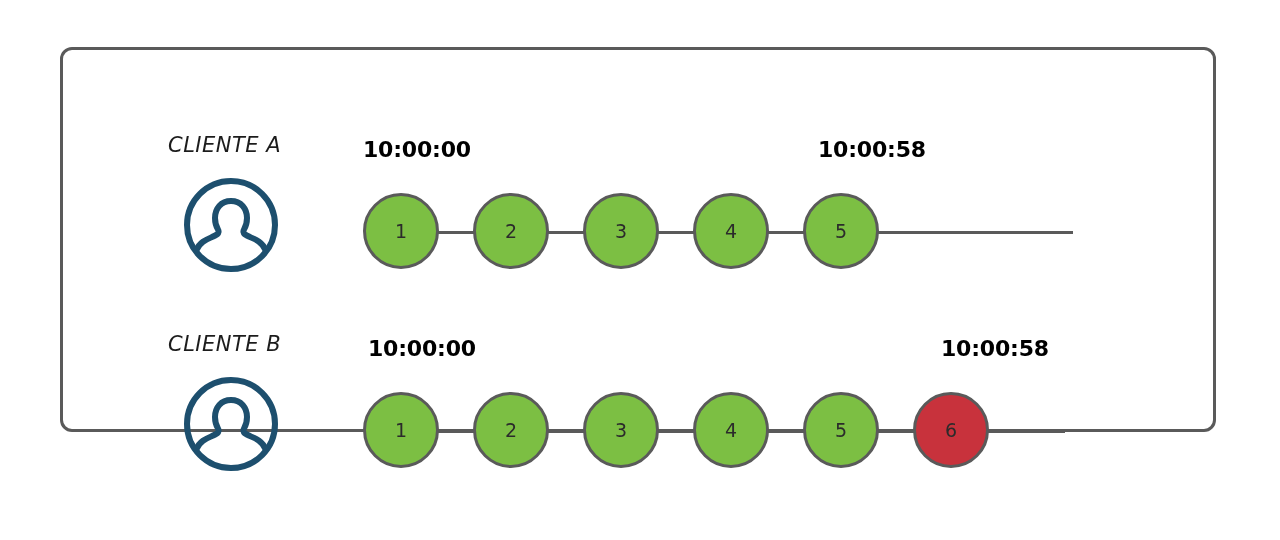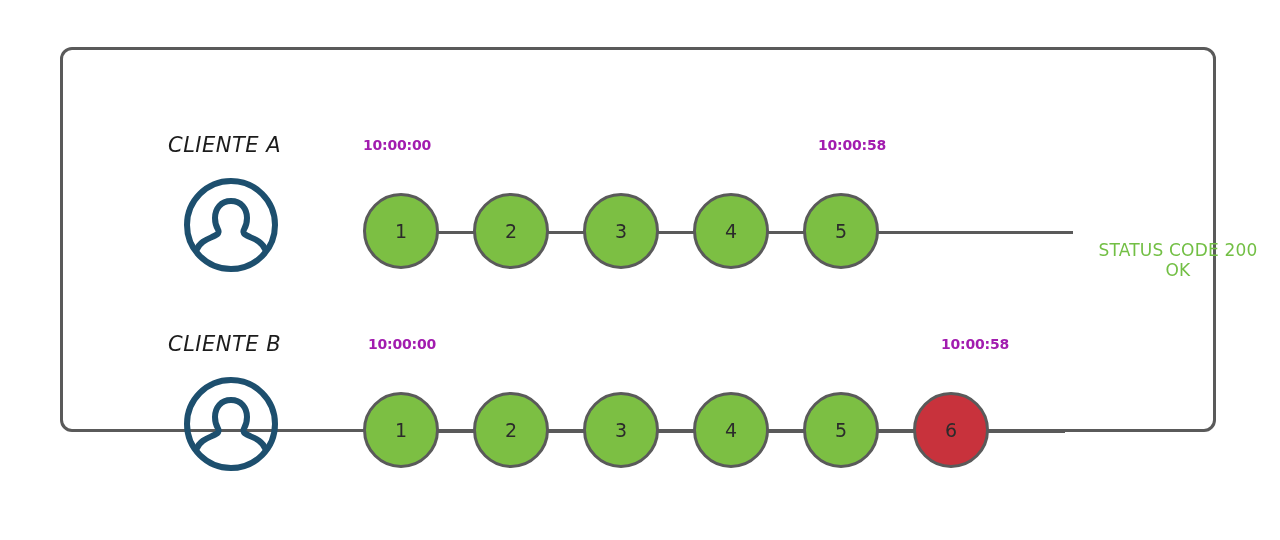--- a/index.html
+++ b/index.html
@@ -69,23 +69,23 @@
     width: 100px;
     height: 100px;
   }
   .avatar svg { display: block; width: 100%; height: 100%; }
 
   
   .timestamp {
     position: absolute;
     top: 52px;
     font-family: "DejaVu Sans", sans-serif;
-    font-size: 14px;
+    font-size: 22px;
     font-weight: bold;
-    color: #a21caf;
+    color: #000000;
     white-space: nowrap;
     letter-spacing: -0.2px;
   }
 
   
   .chain {
     position: absolute;
     left: 300px;
     top: 108px;
     height: 80px;
@@ -173,24 +173,20 @@
           <div class="connector" style="left: 294px; width: 38px;"></div>
           <div class="connector" style="left: 404px; width: 38px;"></div>
           <div class="connector" style="left: 514px; width: 196px;"></div>
           <div class="node ok" style="left: 0px;">1</div>
           <div class="node ok" style="left: 110px;">2</div>
           <div class="node ok" style="left: 220px;">3</div>
           <div class="node ok" style="left: 330px;">4</div>
           <div class="node ok" style="left: 440px;">5</div>
         </div>
 
-      <div class="status ok" id="status-a">
-        <span class="line1">STATUS CODE 200</span>
-        <span class="line1">OK</span>
-      </div>
     </div>
 
     <div class="row" id="row-b">
 
       <div class="client-label">CLIENTE B</div>
 
       <div class="avatar">
         <svg viewBox="0 0 100 100" xmlns="http://www.w3.org/2000/svg">
           <circle cx="50" cy="50" r="44" fill="none" stroke="#1d4f6e" stroke-width="6"></circle>
           <path d="M50 26

